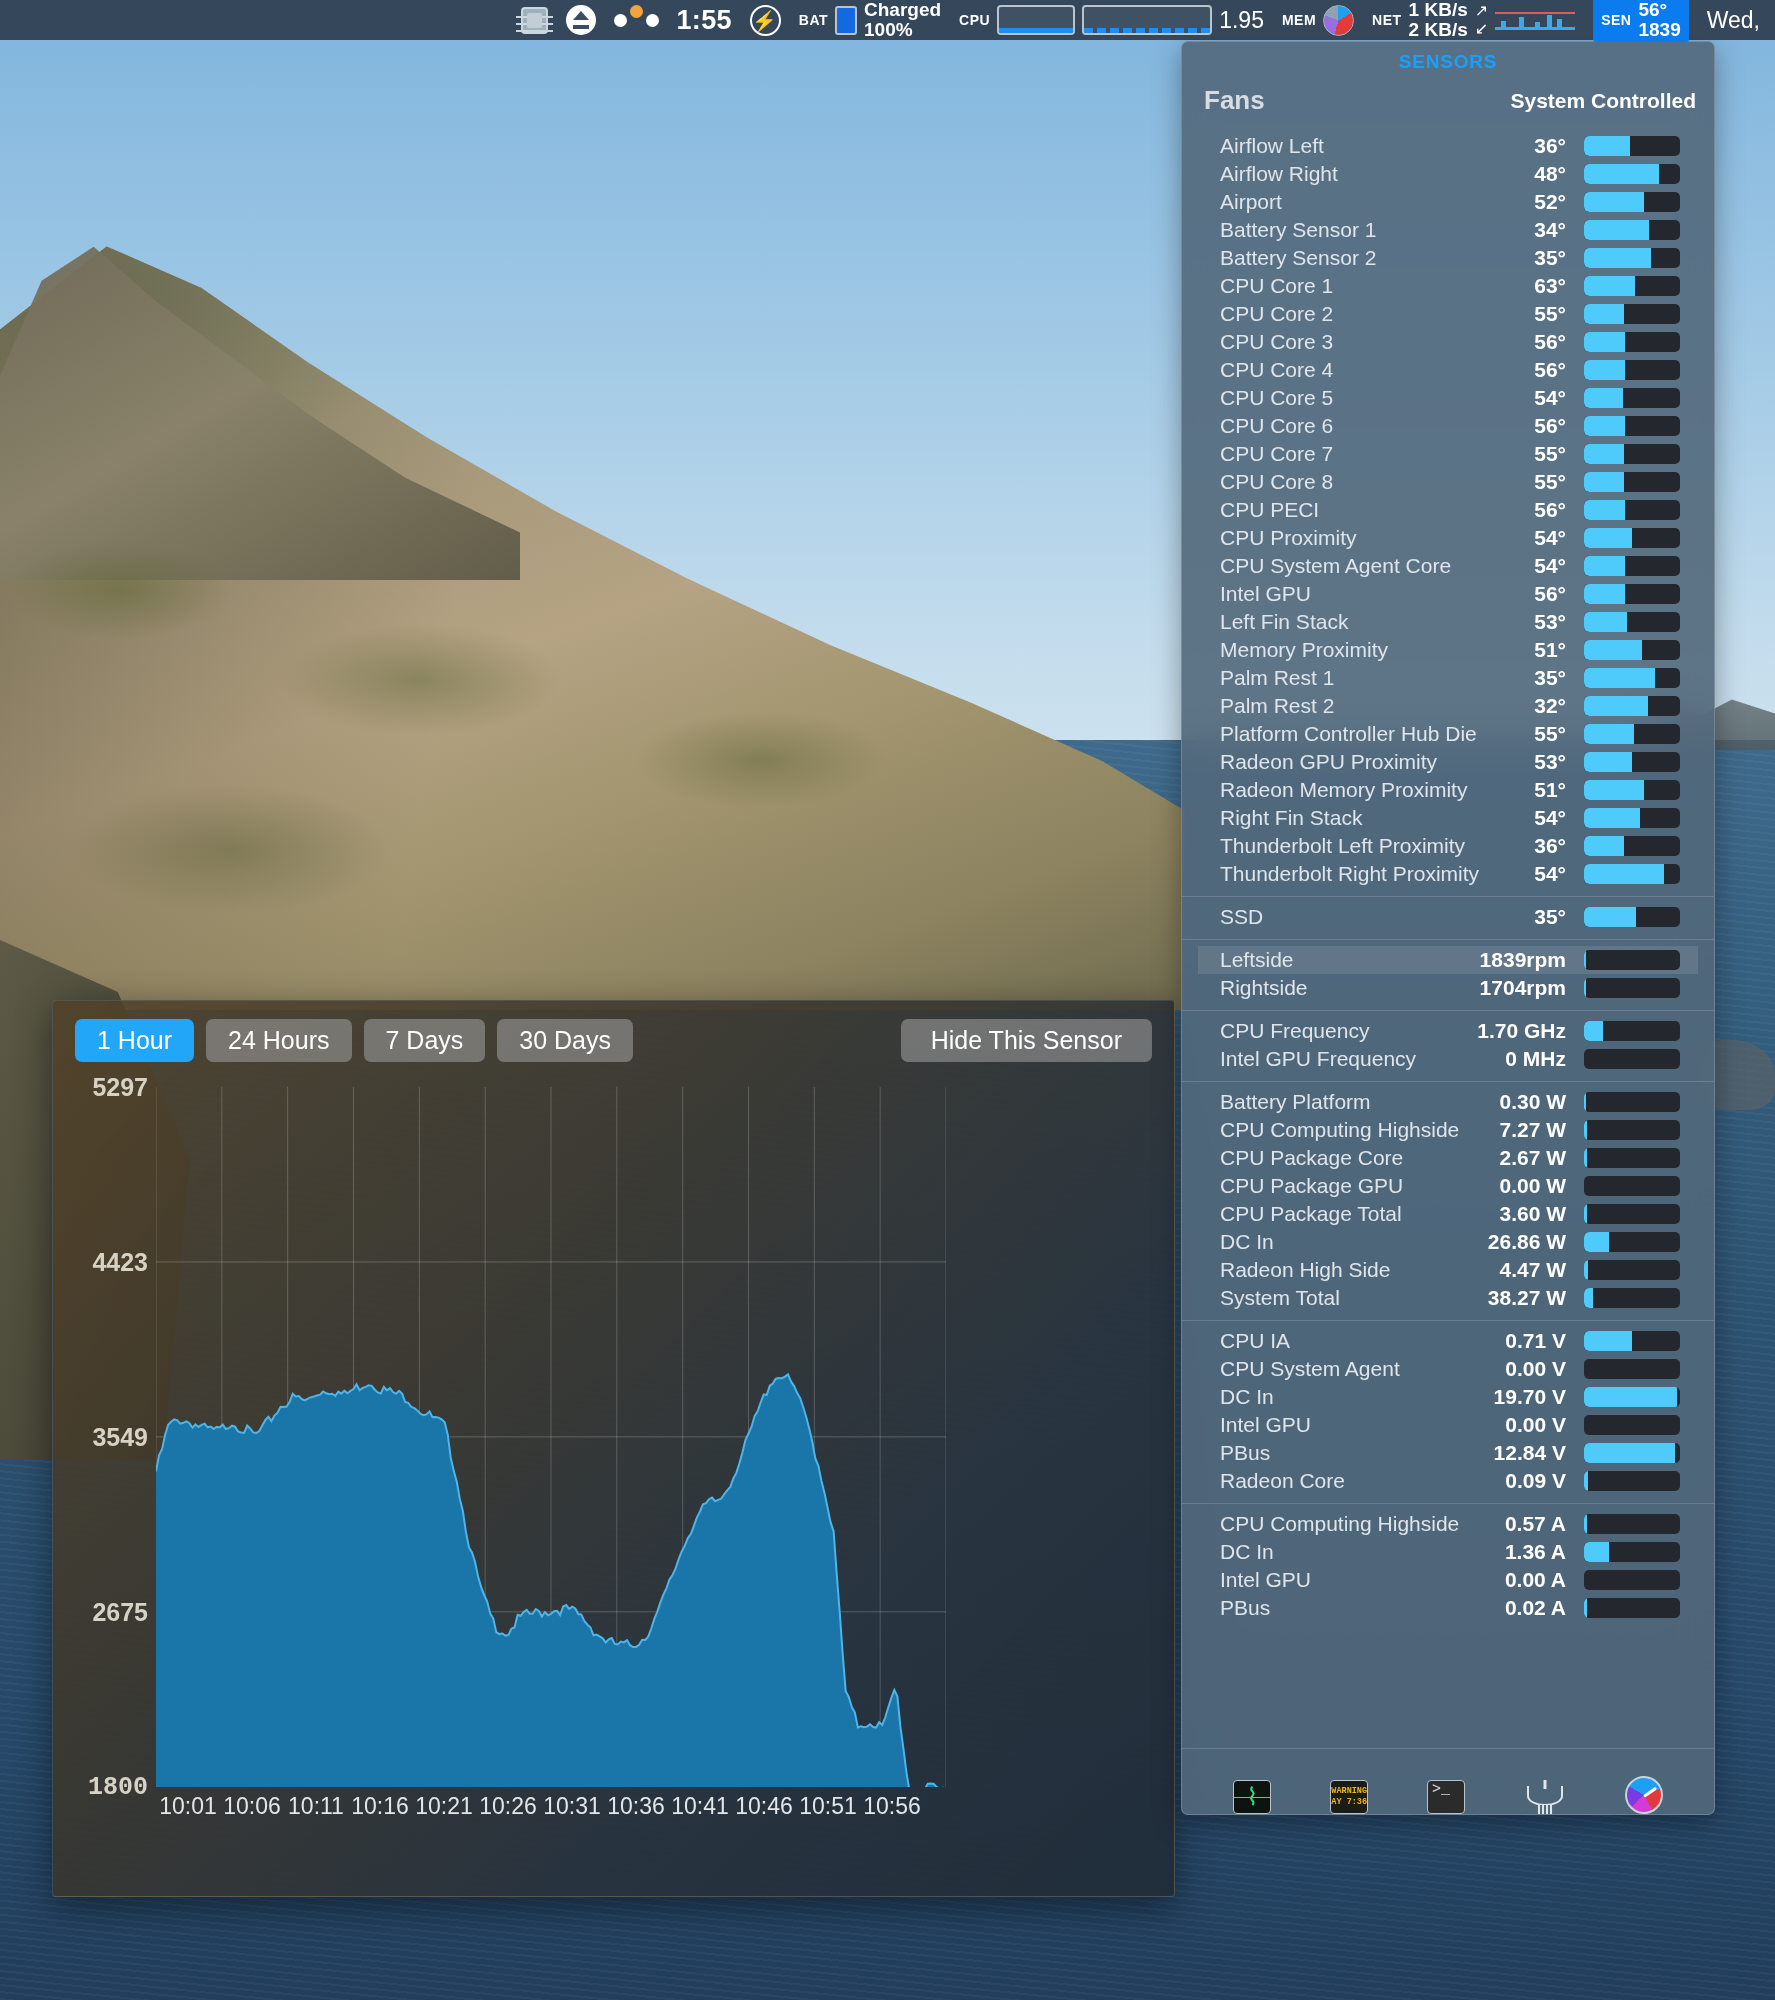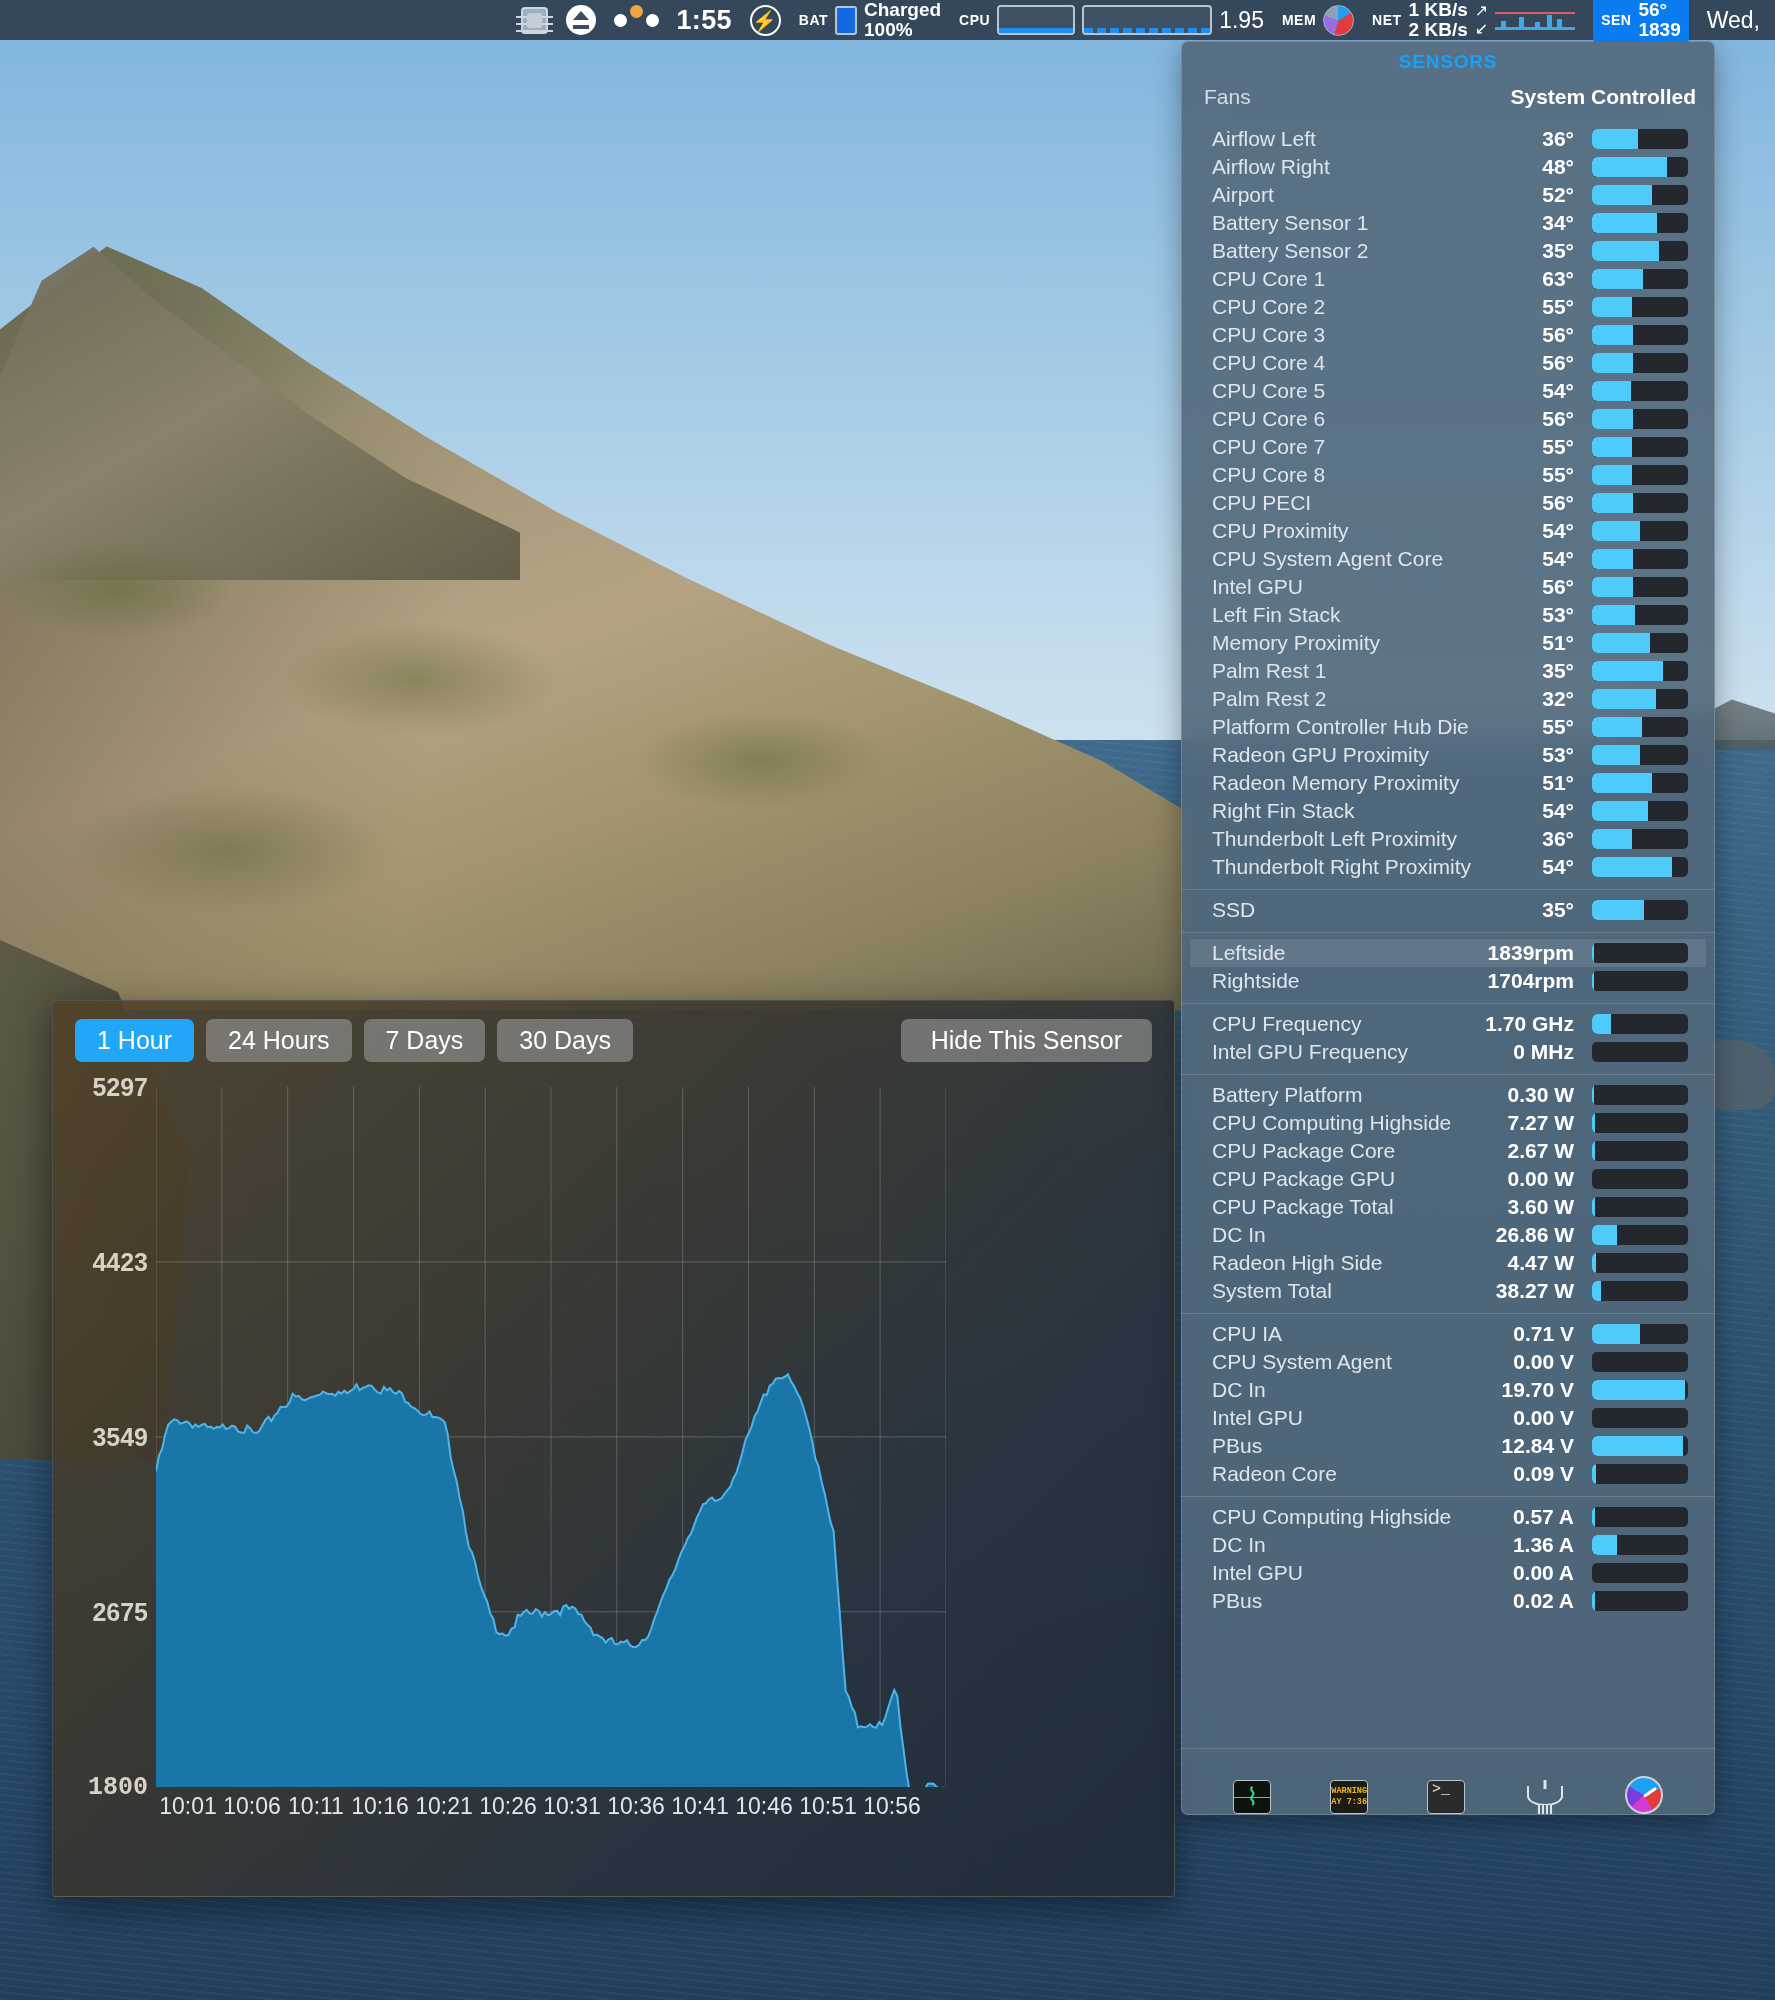--- a/index.html
+++ b/index.html
@@ -126,34 +126,34 @@
     background:rgba(82,104,123,.90);
     border:1px solid rgba(255,255,255,.18);
     border-radius:7px;
     backdrop-filter: blur(18px);
     color:#e9edf0;
     font-size:21px;
     overflow:hidden;
     box-shadow:0 8px 28px rgba(0,0,0,.35);
   }
   #sensors-title { text-align:center; color:#18a0fb; font-size:19px; font-weight:bold; letter-spacing:.8px; padding:9px 0 6px; }
-  .sec { padding:6px 8px 8px; }
+  .sec { padding:6px 16px 8px; }
   .sec + .sec { border-top:1px solid rgba(255,255,255,.16); }
   .row {
     display:flex; align-items:center; height:28px; padding:0 18px 0 22px; gap:10px;
   }
   .row.hover { background:rgba(255,255,255,.10); }
   .row .label { flex:1 1 auto; white-space:nowrap; overflow:hidden; color:#dfe5ea; }
   .row .val { flex:0 0 auto; font-weight:bold; text-align:right; color:#ffffff; font-size:21px; }
   .row .bar {
     flex:0 0 auto; width:96px; height:20px; border-radius:5px; background:#24282e; overflow:hidden; margin-left:8px;
   }
   .row .bar i { display:block; height:100%; background:#4ecbfb; border-radius:5px 0 0 5px; }
   .hdr { display:flex; align-items:center; padding:6px 18px 10px 22px; }
-  .hdr .label { flex:1; color:#d7dde3; font-size:21px; }
+  .hdr .label { flex:1; color:#d7dde3; font-size:26px;font-weight:bold; }
   .hdr .val { font-weight:bold; color:#ffffff; font-size:21px; }
 
   #sensor-toolbar {
     position:absolute; left:0; right:0; bottom:0; height:66px;
     border-top:1px solid rgba(255,255,255,.16);
     display:flex; align-items:flex-end; justify-content:space-around; padding:0 22px;
   }
   .tb-ico { width:38px; height:34px; border-radius:4px; display:flex; align-items:center; justify-content:center; }
   .tb-graph { background:#0d1410; border:1.5px solid #b9c4cd; position:relative; overflow:hidden; }
   .tb-graph::before{ content:""; position:absolute; left:0; right:0; top:50%; height:1px; background:#2de08a; }

